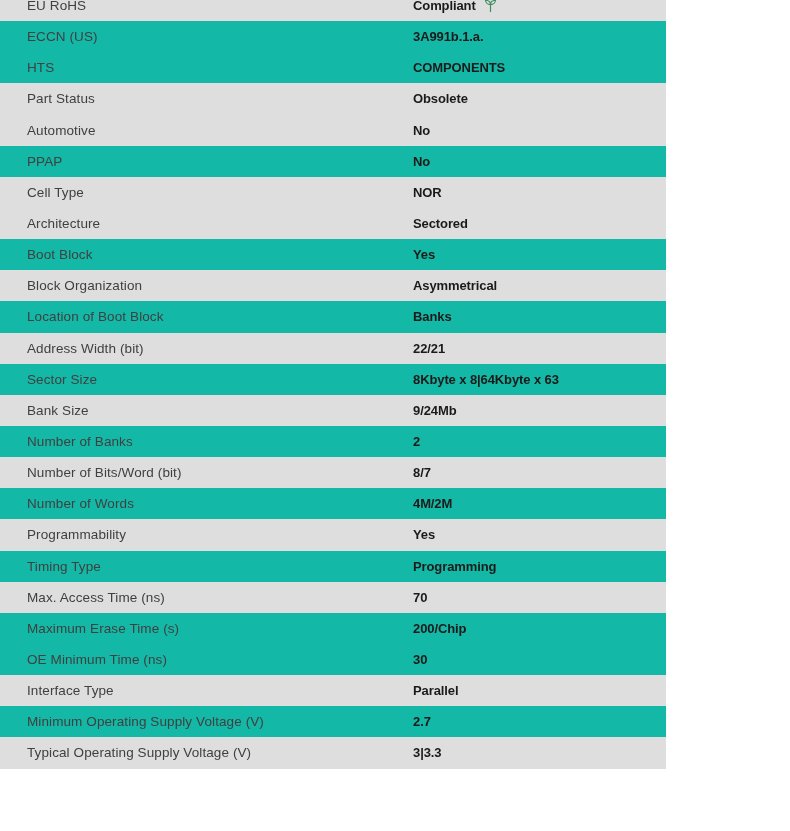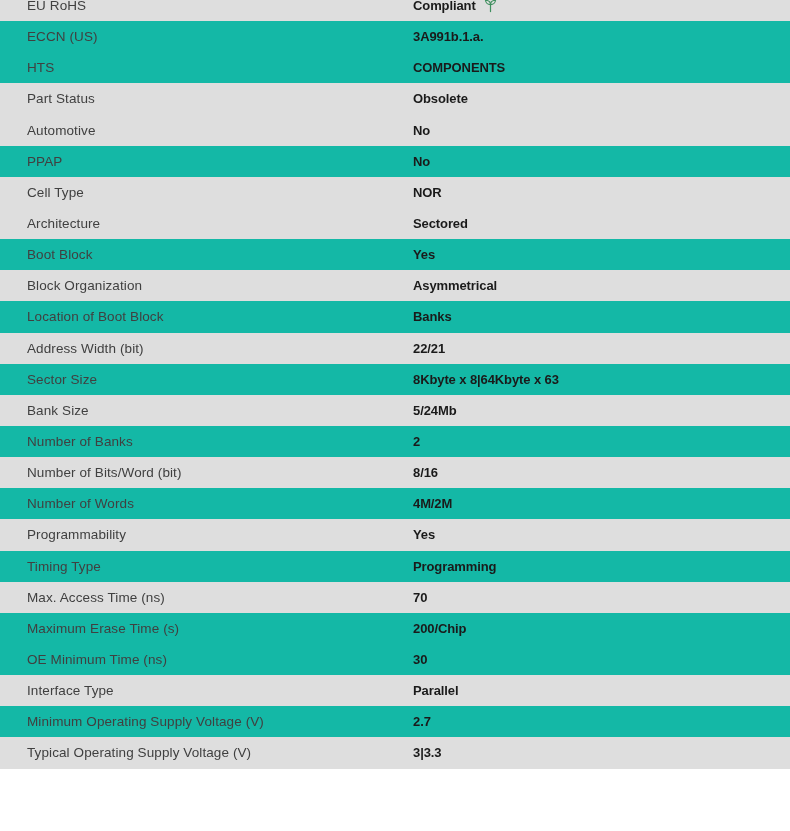--- a/index.html
+++ b/index.html
@@ -4,21 +4,21 @@
 <style>
   html, body {
     margin: 0;
     padding: 0;
     background: #ffffff;
     font-family: "Liberation Sans", sans-serif;
     -webkit-font-smoothing: antialiased;
   }
   .viewport {
     position: relative;
-    width: 790px;
+    width: 666px;
     height: 831px;
     overflow: hidden;
     background: #ffffff;
   }
   .spec-table {
     position: absolute;
     top: -10px;
     left: 0;
     width: 790px;
   }
@@ -168,35 +168,35 @@
   <div class="spec-row">
     <div class="spec-label">Sector Size</div>
     <div class="spec-value">
       <span class="spec-value-text">8Kbyte x 8|64Kbyte x 63</span>
     </div>
   </div>
 
   <div class="spec-row alt">
     <div class="spec-label">Bank Size</div>
     <div class="spec-value">
-      <span class="spec-value-text">5/24Mb</span>
+      <span class="spec-value-text">9/24Mb</span>
     </div>
   </div>
 
   <div class="spec-row">
     <div class="spec-label">Number of Banks</div>
     <div class="spec-value">
       <span class="spec-value-text">2</span>
     </div>
   </div>
 
   <div class="spec-row alt">
     <div class="spec-label">Number of Bits/Word (bit)</div>
     <div class="spec-value">
-      <span class="spec-value-text">8/16</span>
+      <span class="spec-value-text">8/7</span>
     </div>
   </div>
 
   <div class="spec-row">
     <div class="spec-label">Number of Words</div>
     <div class="spec-value">
       <span class="spec-value-text">4M/2M</span>
     </div>
   </div>
 

